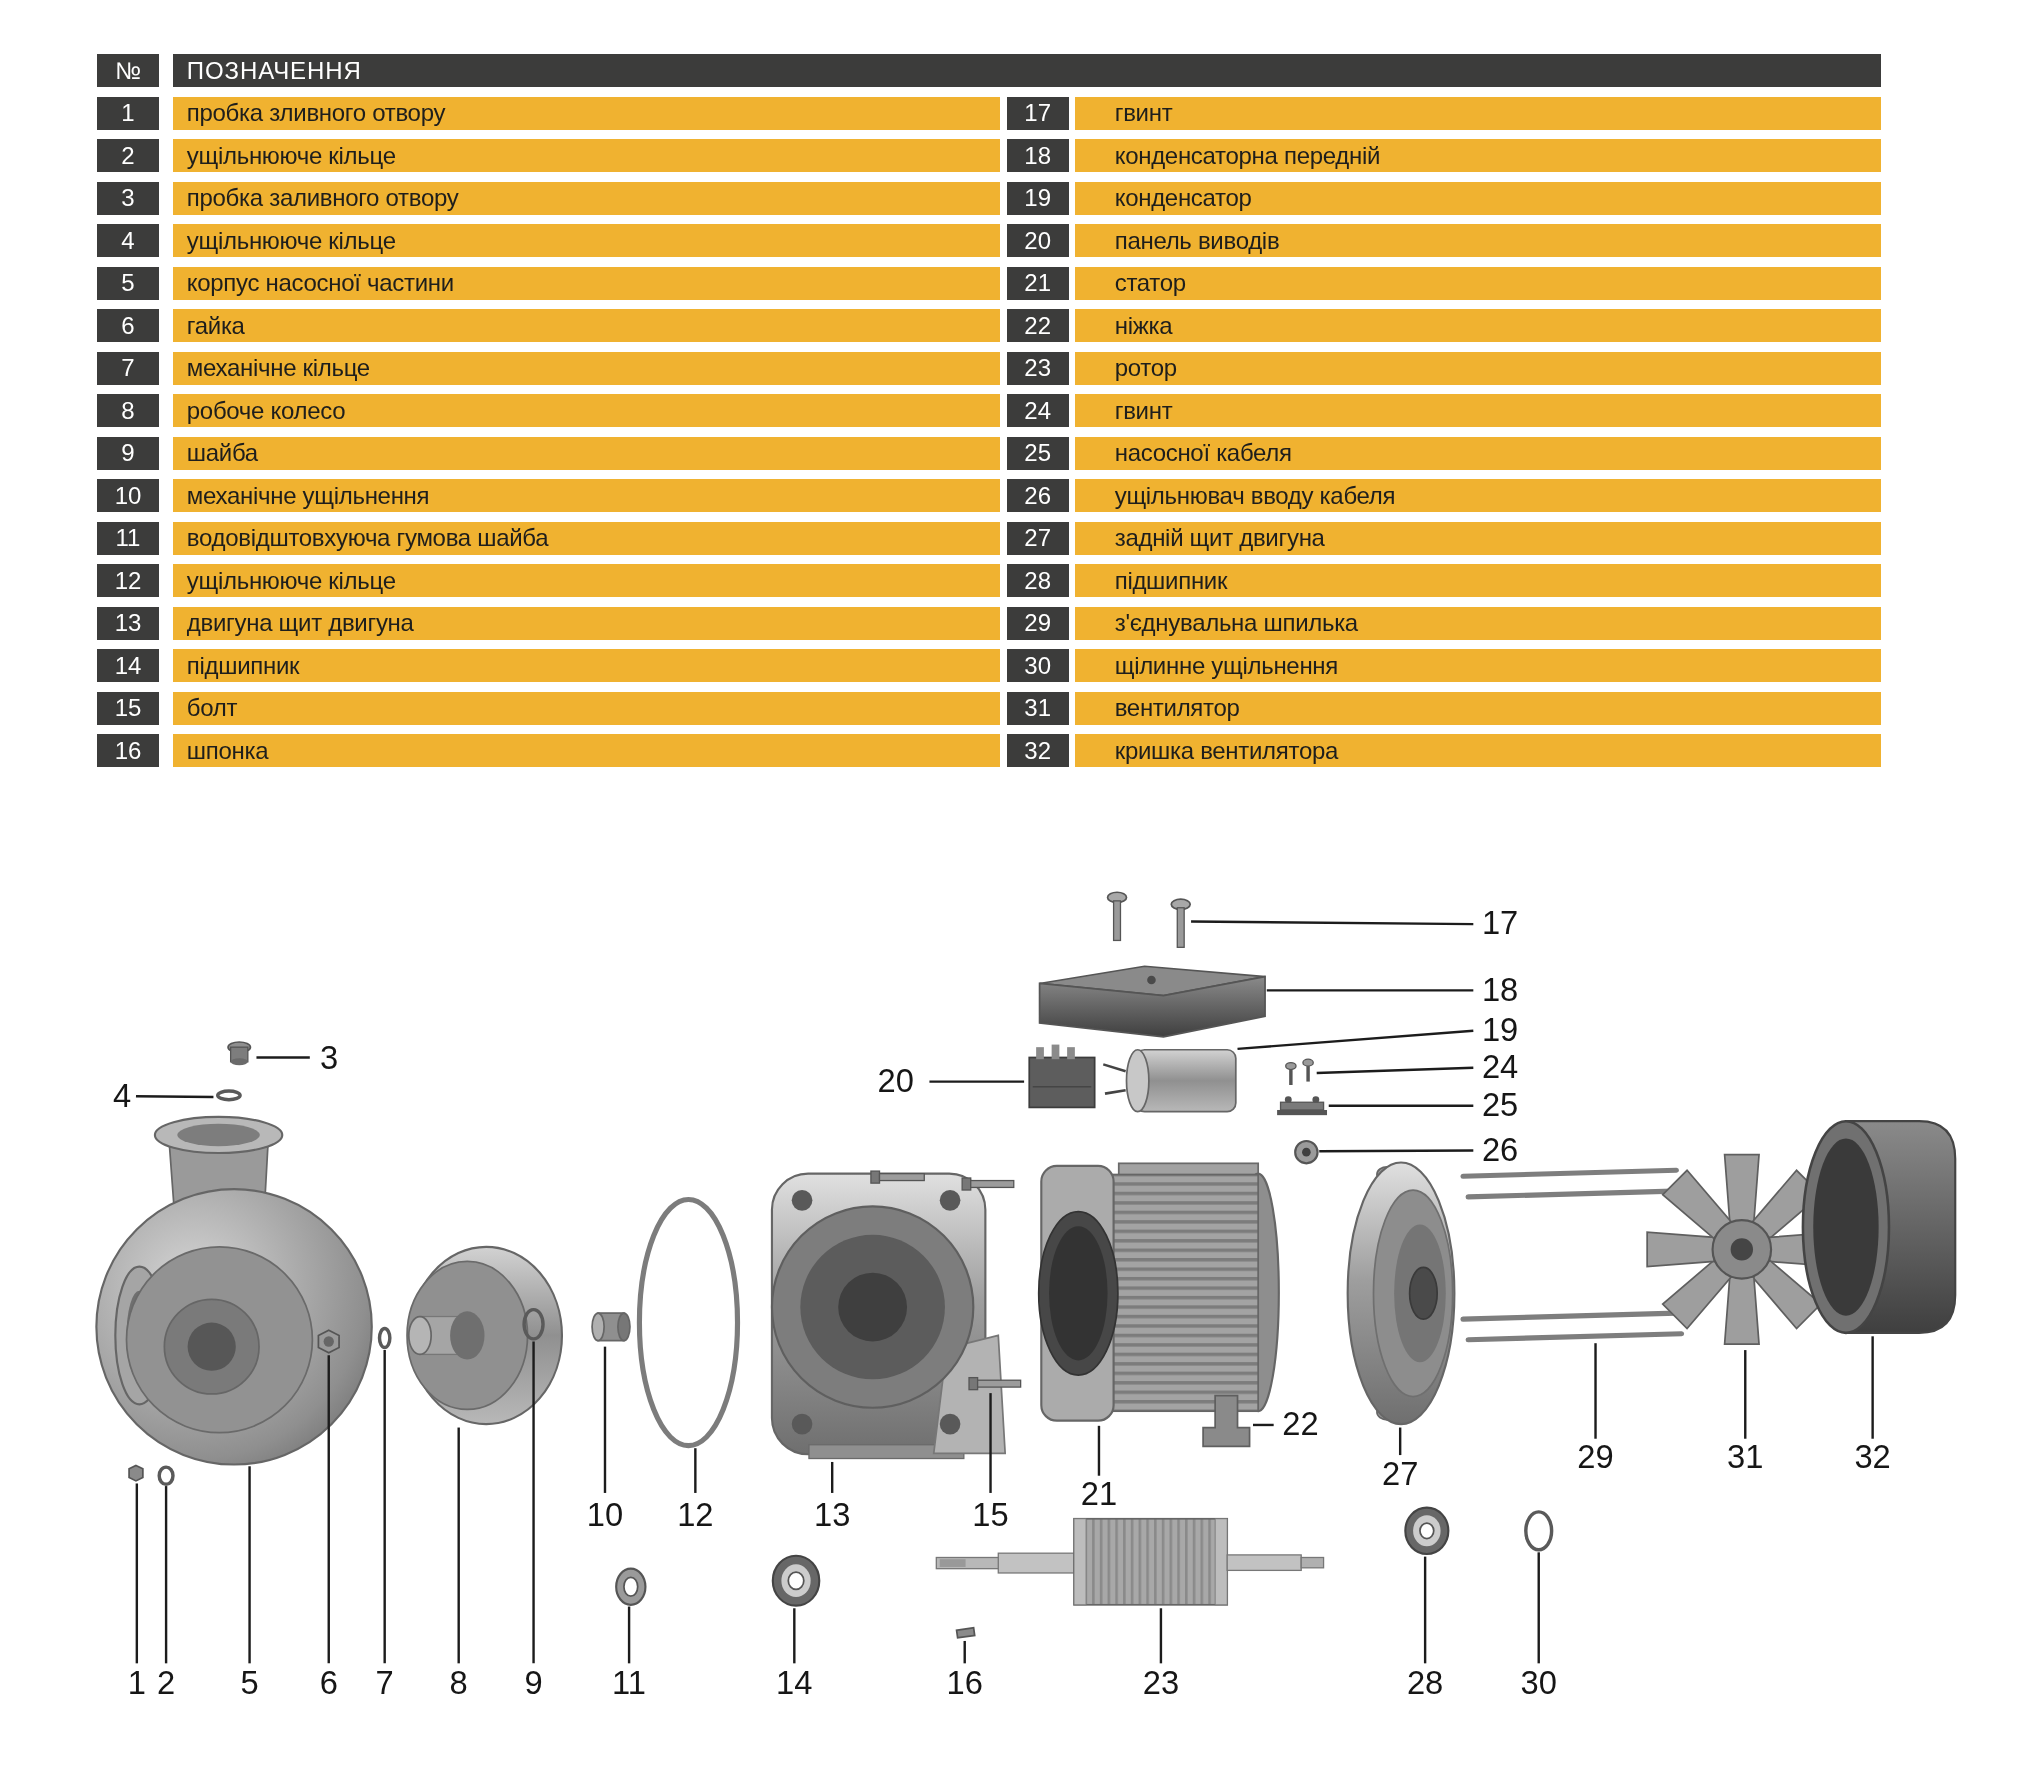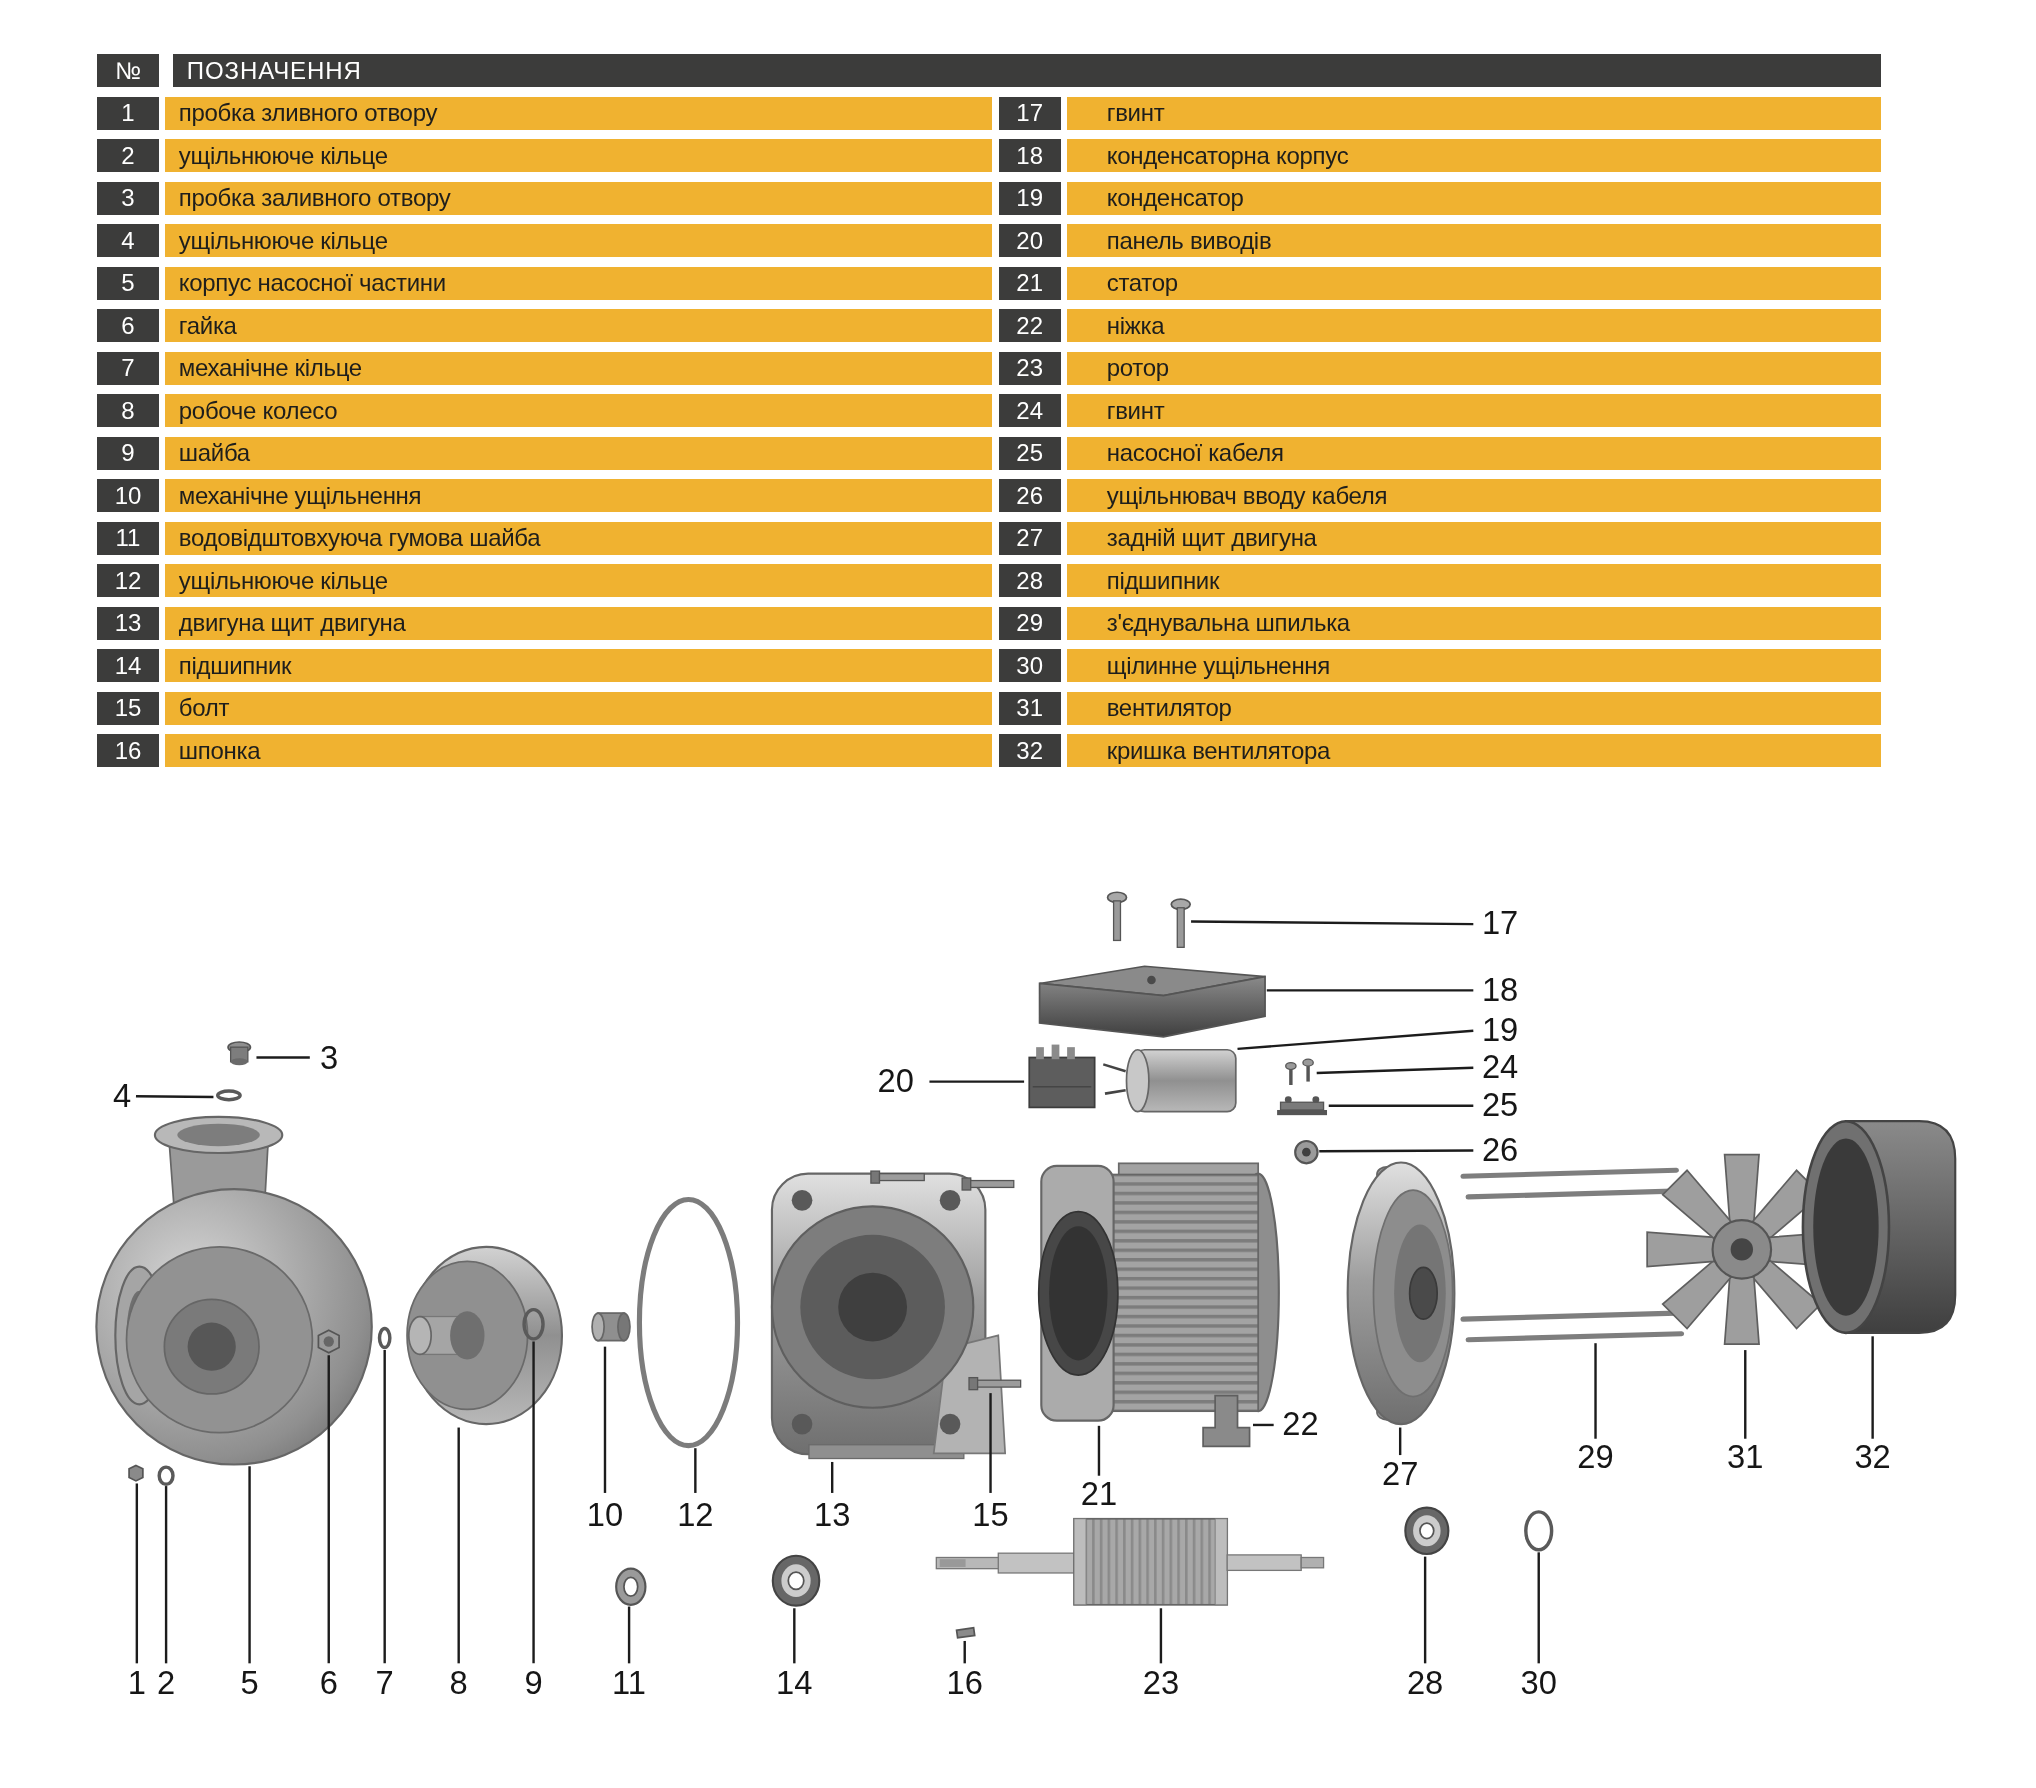--- a/index.html
+++ b/index.html
@@ -9,21 +9,21 @@
   .t-header{display:flex;height:33px;margin-bottom:9.5px;}
   .num-box{flex:0 0 62px;width:62px;background:#3c3c3b;color:#ffffff;
            display:flex;align-items:center;justify-content:center;
            font-size:24px;line-height:1;}
   .header-name{flex:1;margin-left:14px;background:#3c3c3b;color:#ffffff;
            display:flex;align-items:center;padding-left:13.8px;font-size:24px;
            letter-spacing:0.9px;line-height:1;}
   .row{display:flex;height:33px;margin-bottom:9.5px;}
   .label{background:#F0B230;color:#1e1e1c;display:flex;align-items:center;
          padding-left:13.8px;font-size:24px;line-height:1;letter-spacing:-0.3px;}
-  .label.left{flex:0 0 813px;width:813px;margin-left:6px;}
+  .label.left{flex:0 0 813px;width:813px;margin-left:14px;}
   .row .num-box.right{margin-left:6.9px;}
   .label.right{flex:1;margin-left:6px;padding-left:40px;}
   .diagram-svg{position:absolute;left:0;top:832px;}
   .callout{font-family:"Liberation Sans", sans-serif;font-size:38px;fill:#161616;}
   .leader{stroke:#1c1c1c;stroke-width:2.8;fill:none;}
   .oring{fill:none;stroke:#5a5a5a;stroke-width:4;}
 </style>
 </head>
 <body>
 
@@ -38,21 +38,21 @@
         <div class="row">
           <div class="num-box">1</div>
           <div class="label left">пробка зливного отвору</div>
           <div class="num-box right">17</div>
           <div class="label right">гвинт</div>
         </div>
         <div class="row">
           <div class="num-box">2</div>
           <div class="label left">ущільнююче кільце</div>
           <div class="num-box right">18</div>
-          <div class="label right">конденсаторна корпус</div>
+          <div class="label right">конденсаторна передній</div>
         </div>
         <div class="row">
           <div class="num-box">3</div>
           <div class="label left">пробка заливного отвору</div>
           <div class="num-box right">19</div>
           <div class="label right">конденсатор</div>
         </div>
         <div class="row">
           <div class="num-box">4</div>
           <div class="label left">ущільнююче кільце</div>

